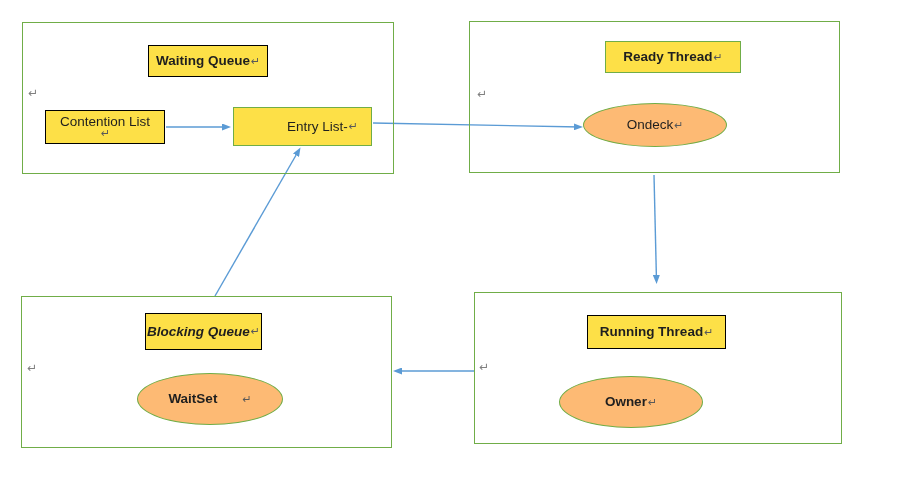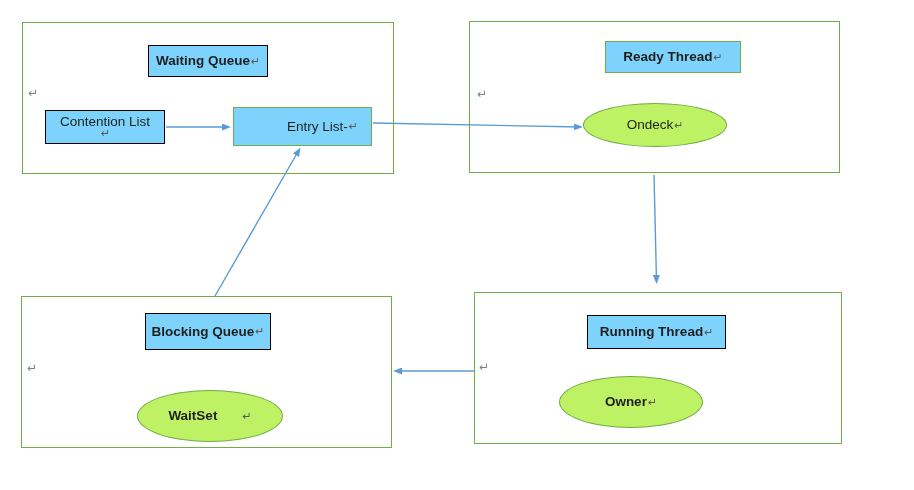--- a/index.html
+++ b/index.html
@@ -5,29 +5,29 @@
   html,body{margin:0;padding:0;background:#ffffff;}
   .canvas{
     position:relative;width:914px;height:490px;background:#ffffff;overflow:hidden;
     font-family:"Liberation Sans","DejaVu Sans",sans-serif;color:#1f1f1f;
   }
   .arrows{position:absolute;left:0;top:0;width:914px;height:490px;pointer-events:none;}
   .group-box{
     position:absolute;border:1.4px solid #70AD47;background:transparent;box-sizing:border-box;
   }
   .title-box,.node-box{
-    position:absolute;box-sizing:border-box;background:#7dd3fc;
+    position:absolute;box-sizing:border-box;background:#fde047;
     display:flex;align-items:center;justify-content:center;
     font-size:13.5px;line-height:1;white-space:nowrap;
   }
   .border-black{border:1.5px solid #000000;}
   .border-green{border:1.4px solid #70AD47;}
   .bold{font-weight:bold;}
   .ellipse{
-    position:absolute;box-sizing:border-box;background:#bef264;
+    position:absolute;box-sizing:border-box;background:#fdba74;
     border:1.4px solid #70AD47;border-radius:50%;
     display:flex;align-items:center;justify-content:center;
     font-size:13.5px;line-height:1;white-space:nowrap;
   }
   .pmark{color:#595959;font-size:11px;font-weight:normal;margin-left:1px;}
   .pmark-floating{
     position:absolute;color:#808080;font-size:12px;line-height:1;
   }
 </style>
 </head>
@@ -59,21 +59,21 @@
   <span class="pmark-floating" style="left:479px;top:361px;">↵</span>
 
   <div class="title-box border-black bold" style="left:148px;top:45px;width:120px;height:32px;">
     <span>Waiting Queue</span>
       <span class="pmark">↵</span>
   </div>
   <div class="title-box border-green bold" style="left:590px;top:41px;width:136px;height:32px;margin-left:15px;">
     <span>Ready Thread</span>
       <span class="pmark">↵</span>
   </div>
-  <div class="title-box border-black bold" style="left:145px;top:313px;width:126px;height:37px;">
+  <div class="title-box border-black bold" style="left:145px;top:313px;width:117px;height:37px;font-style:italic;">
     <span>Blocking Queue</span>
       <span class="pmark">↵</span>
   </div>
   <div class="title-box border-black bold" style="left:587px;top:315px;width:139px;height:34px;">
     <span>Running Thread</span>
       <span class="pmark">↵</span>
   </div>
 
   <div class="node-box border-black" style="left:45px;top:110px;width:120px;height:34px;flex-direction:column;">
     <span>Contention List</span>
@@ -81,21 +81,21 @@
   </div>
   <div class="node-box border-green" style="left:233px;top:107px;width:139px;height:39px;padding-left:40px;">
     <span>Entry List-</span>
       <span class="pmark">↵</span>
   </div>
 
   <div class="ellipse" style="left:583px;top:103px;width:144px;height:44px;">
     <span>Ondeck</span>
       <span class="pmark">↵</span>
   </div>
-  <div class="ellipse bold" style="left:137px;top:390px;width:146px;height:52px;gap:24px;">
+  <div class="ellipse bold" style="left:137px;top:373px;width:146px;height:52px;gap:24px;">
     <span>WaitSet</span>
       <span class="pmark">↵</span>
   </div>
   <div class="ellipse bold" style="left:559px;top:376px;width:144px;height:52px;">
     <span>Owner</span>
       <span class="pmark">↵</span>
   </div>
 
 </div>
 

